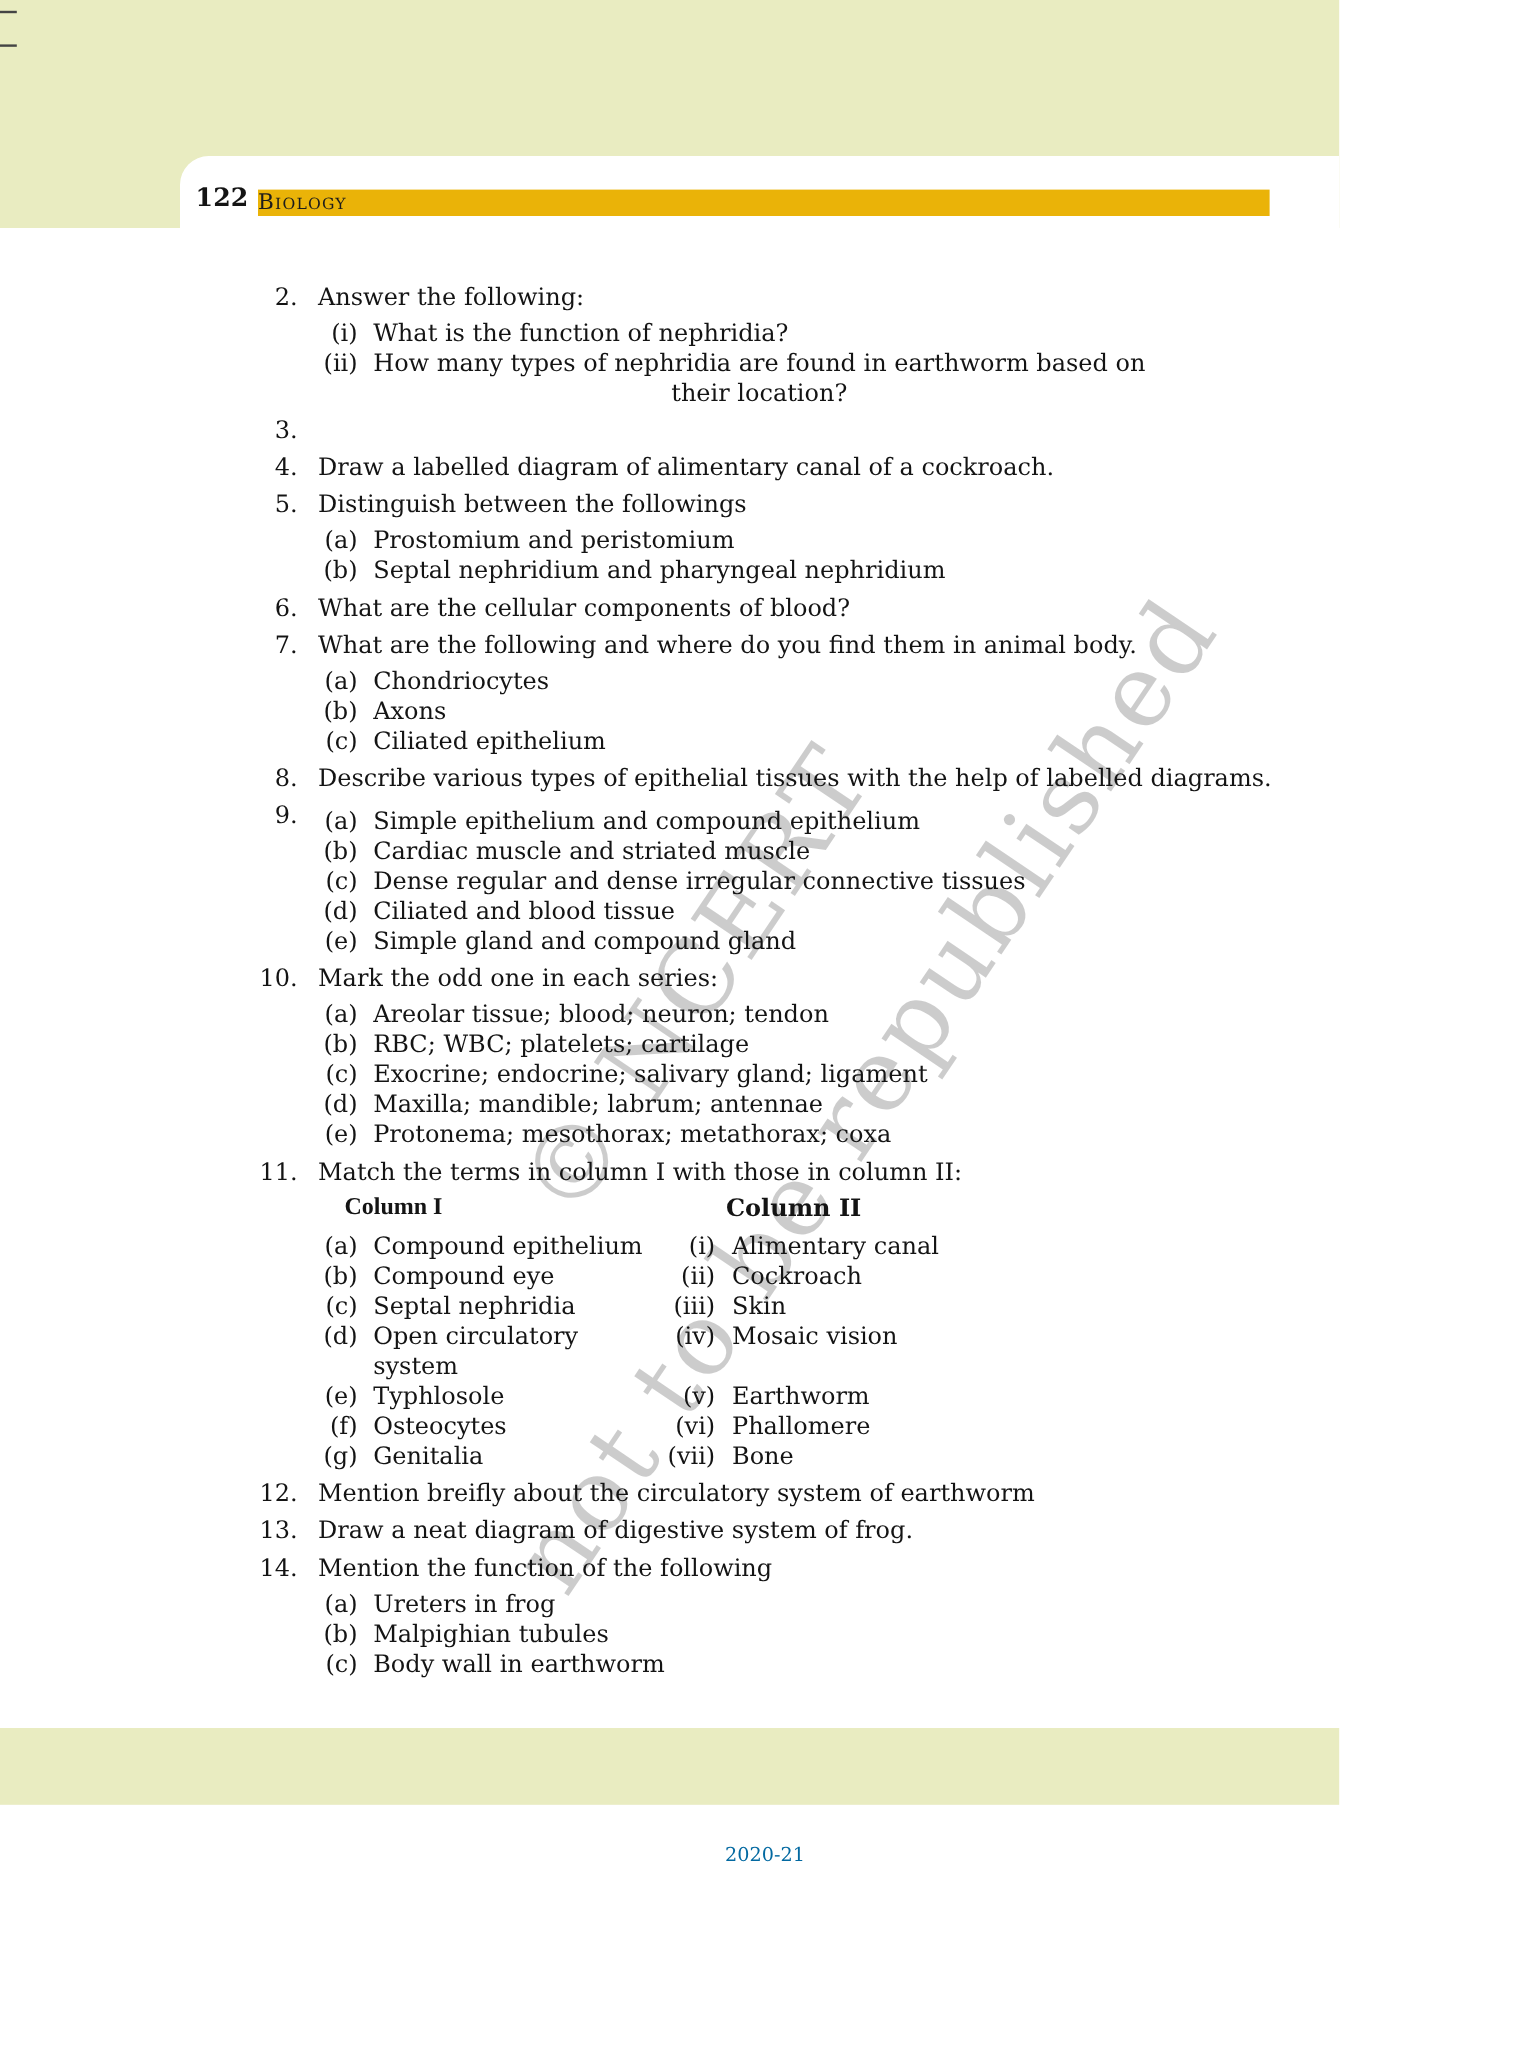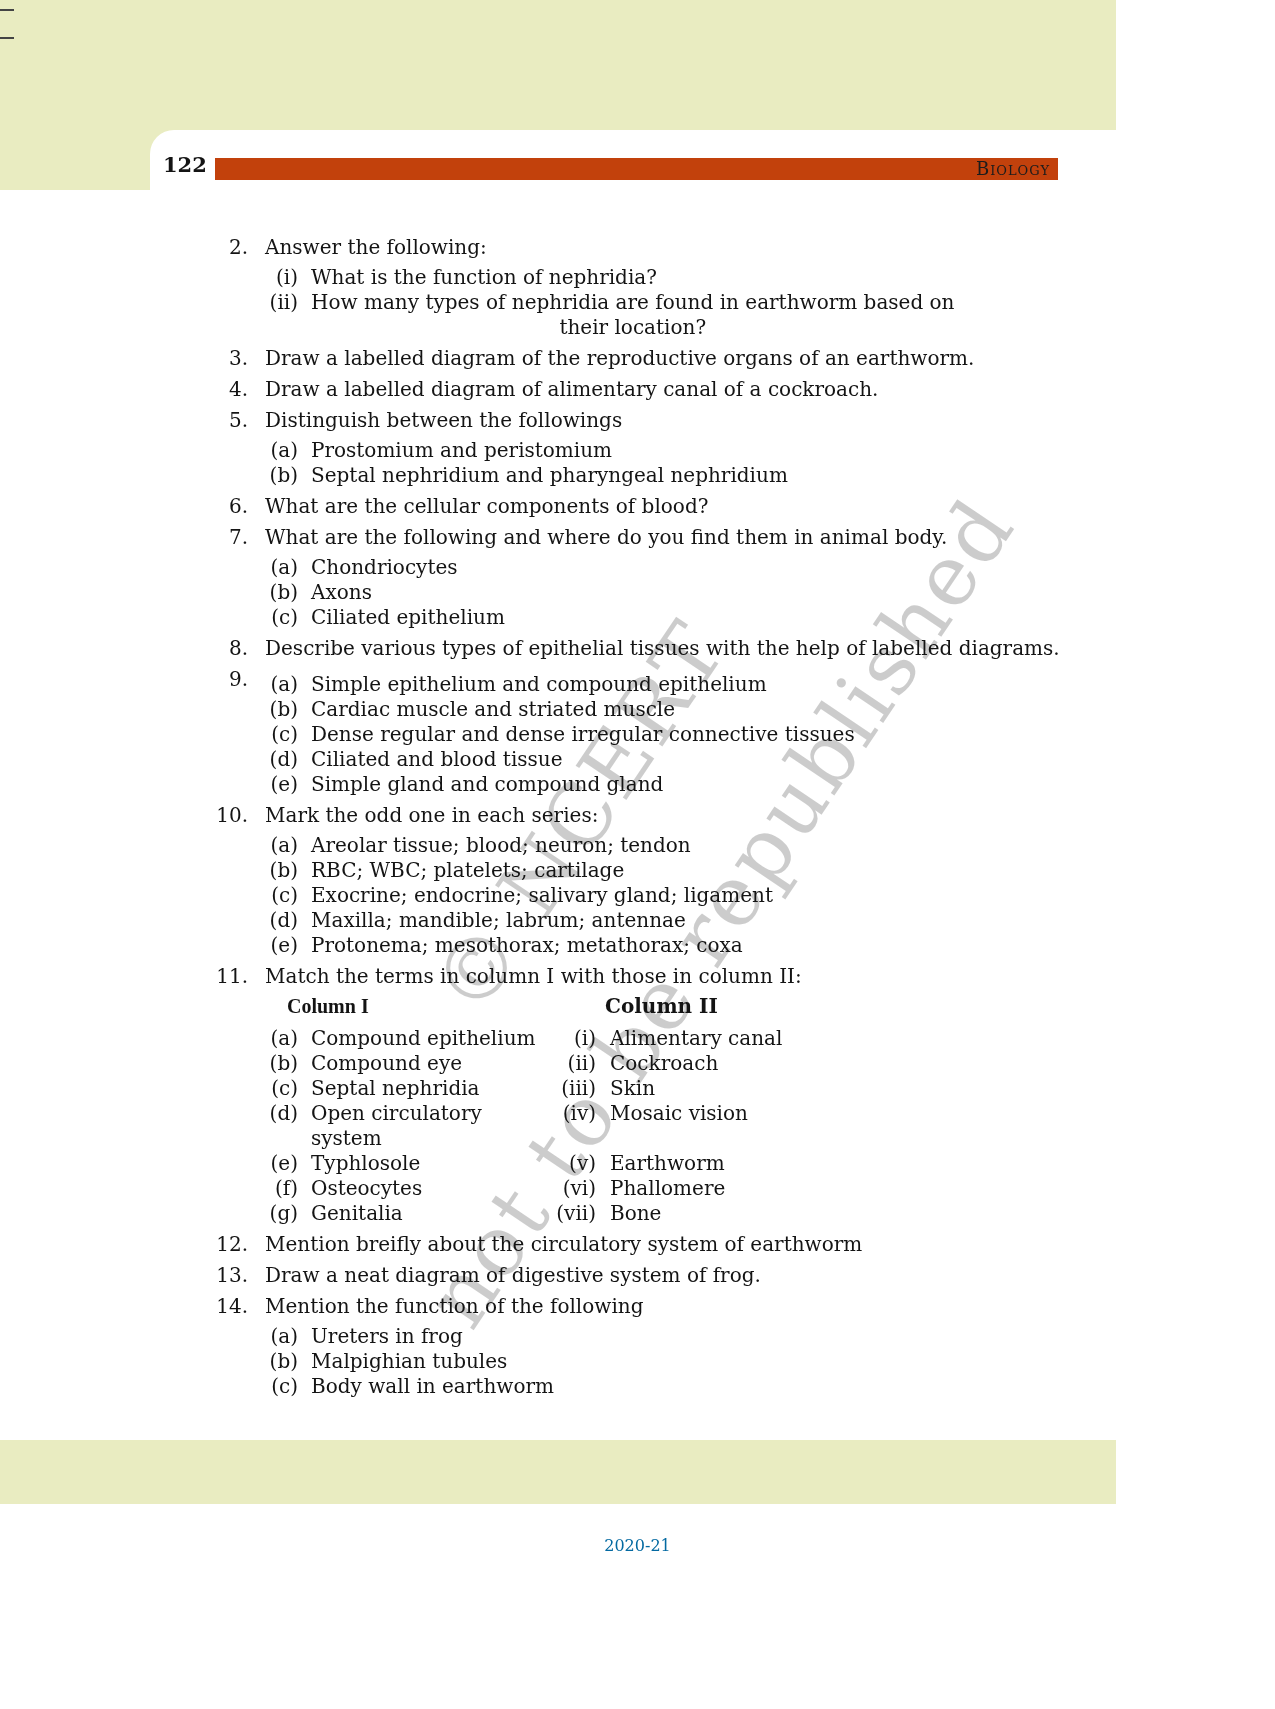--- a/index.html
+++ b/index.html
@@ -12,21 +12,21 @@
   .crop-mark { position:absolute; left:0; width:14px; height:2px; background:#444; }
   .crop-mark.m1 { top:9px; }
   .crop-mark.m2 { top:37px; }
   .panel {
     position:absolute; left:150px; top:130px; right:0; height:1310px;
     background:#ffffff; border-top-left-radius:24px;
   }
   .page-number { position:absolute; left:13px; top:22px; font-weight:bold; font-size:21px; z-index:2; }
   .header-band {
     position:absolute; left:65px; top:28px; width:843px; height:22px;
-    background:#c2410c; z-index:2; text-align:right;
+    background:#eab308; z-index:2; text-align:left;
   }
   .subject-label {
     display:inline-block; padding-right:8px; font-variant:small-caps;
     font-size:18px; line-height:22px; letter-spacing:1px; color:#1c1c1c;
   }
   .watermark {
     position:absolute; left:100px; top:420px; width:800px; height:630px;
     display:flex; flex-direction:column; justify-content:center; align-items:center;
     transform:rotate(-56deg); font-size:84px; line-height:170px;
     color:rgba(0,0,0,0.20); letter-spacing:3px; white-space:nowrap;
@@ -90,23 +90,20 @@
                 <span style="display:block">How many types of nephridia are found in earthworm based on</span>
                 <span style="display:block">their location?</span>
               </span>
             </div>
           </div>
         </div>
       </div>
 
       <div class="q">
         <span class="qnum">3.</span>
-        <div class="qbody">
-          <div>Draw a labelled diagram of the reproductive organs of an earthworm.</div>
-        </div>
       </div>
 
       <div class="q">
         <span class="qnum">4.</span>
         <div class="qbody">
           <div>Draw a labelled diagram of alimentary canal of a cockroach.</div>
         </div>
       </div>
 
       <div class="q">

